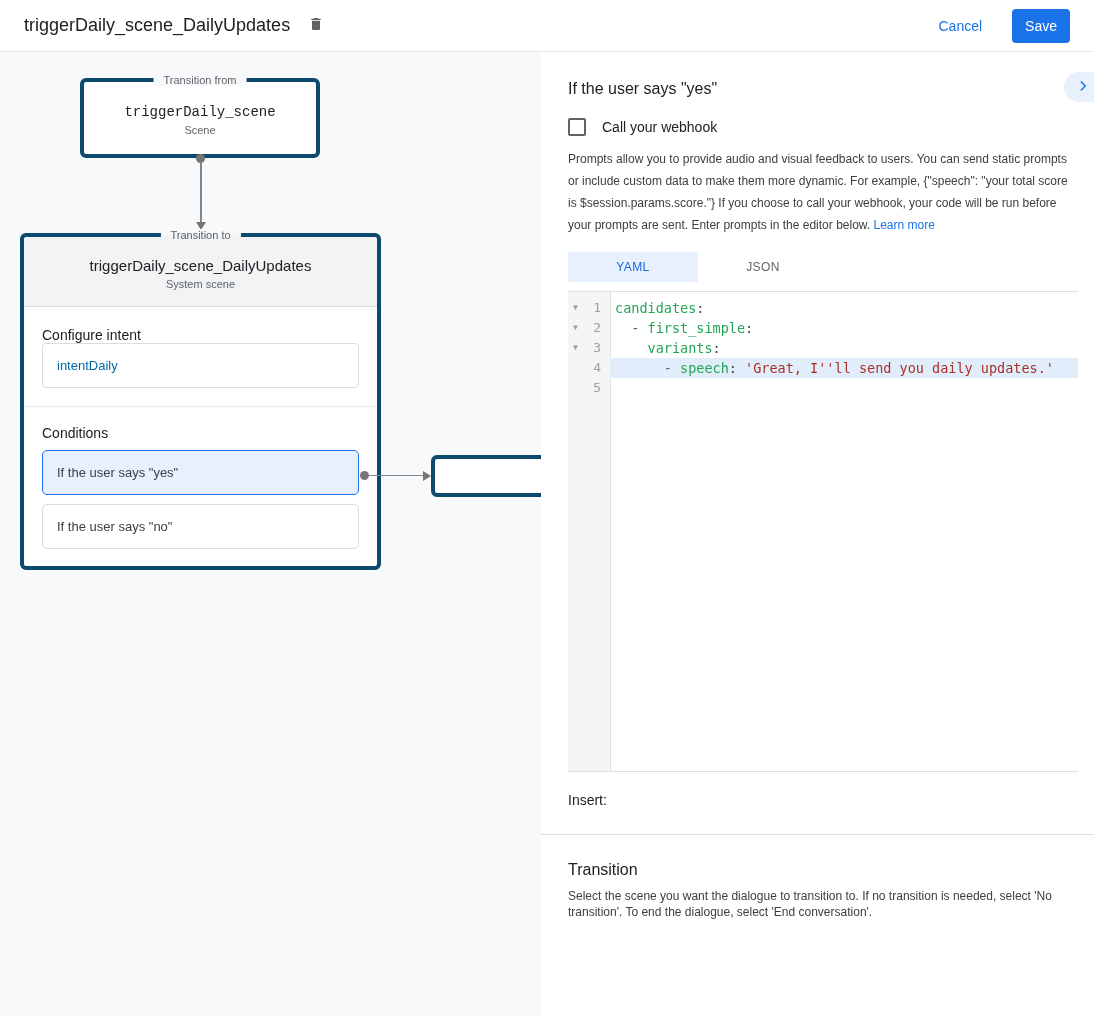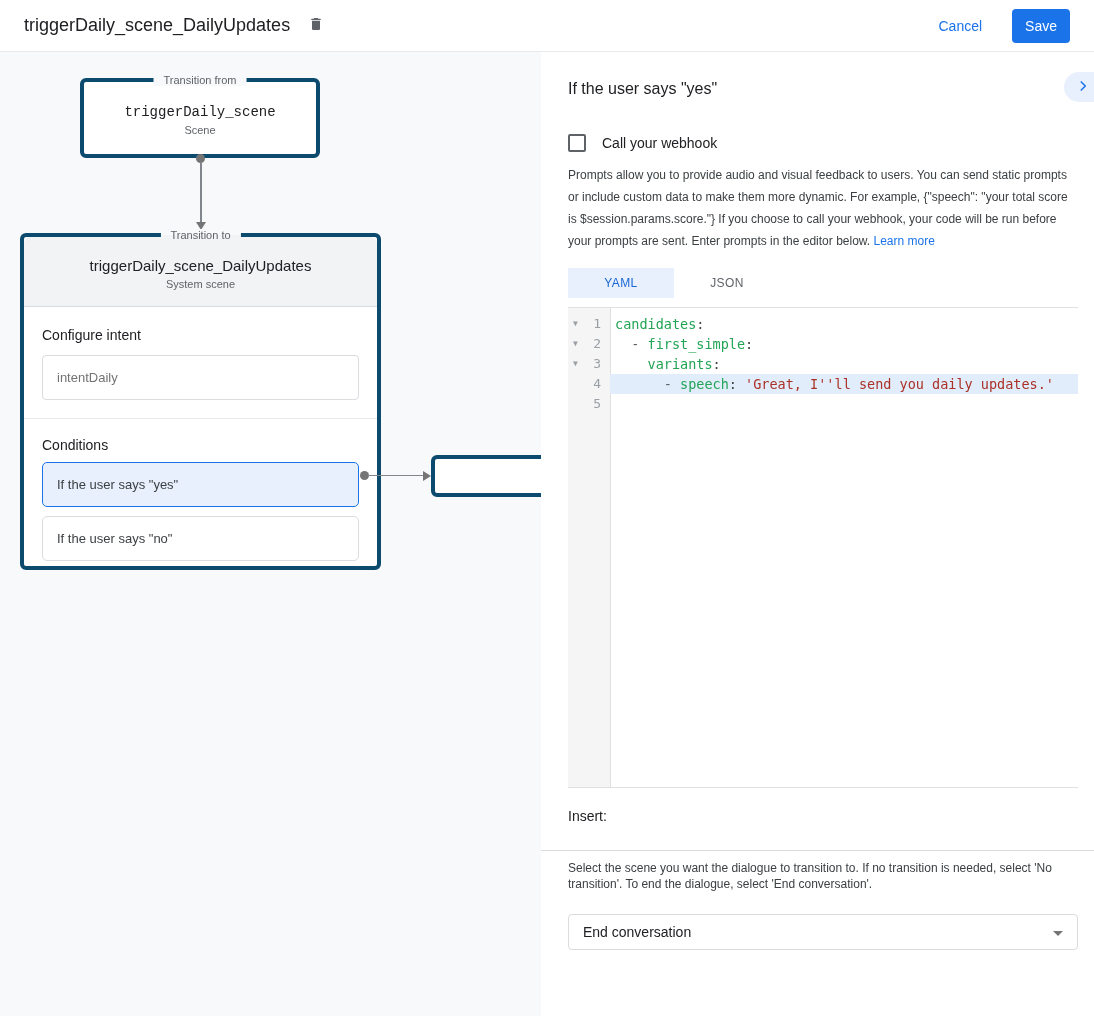--- a/index.html
+++ b/index.html
@@ -32,57 +32,57 @@
   .v-connector .arrow { position:absolute; left:-0.5px; top:68px; width:0; height:0;
     border-left:5px solid transparent; border-right:5px solid transparent; border-top:8px solid #757575; }
 
   .scene-card { left:20px; top:181px; width:361px; height:337px; border-radius:6px; overflow:visible; }
   .scene-card-header { height:70px; background:#f1f3f4; border-bottom:1px solid #dadce0;
     border-radius:6px 6px 0 0; text-align:center; }
   .scene-card-header .node-title { padding-top:20px; font-size:15px; color:#202124; }
   .scene-legend { background:linear-gradient(#f8f9fa 50%, #f1f3f4 50%); }
   .scene-body { padding:20px 18px 0 18px; background:#fff; border-radius:0 0 6px 6px; }
   .section-heading { font-size:14px; color:#202124; font-weight:400; }
-  .intent-box { margin-top:12px; height:45px; border:1px solid #dadce0; border-radius:4px;
-    display:flex; align-items:center; padding:7px 14px; font-size:13px; color:#737373; background:#fff; }
+  .intent-box { margin-top:0; height:45px; border:1px solid #dadce0; border-radius:4px;
+    display:flex; align-items:center; padding:7px 14px; font-size:13px; color:#0369a1; background:#fff; }
   .scene-divider { margin:18px -18px 0 -18px; border-top:1px solid #e8eaed; }
   .conditions-wrap { padding-top:18px; }
   .condition { margin-top:9px; height:45px; border:1px solid #dadce0; border-radius:5px; background:#fff;
     display:flex; align-items:center; padding:0 14px; font-size:13px; color:#3c4043; cursor:pointer; }
   .condition.selected { border:1.5px solid #1a73e8; background:#e8f0fe; }
 
   .h-connector { position:absolute; left:360px; top:419px; width:72px; height:10px; }
   .h-connector .dot { position:absolute; left:0; top:0; width:9px; height:9px; border-radius:50%; background:#757575; }
   .h-connector .line { position:absolute; left:8px; top:3.5px; width:56px; height:1.5px; background:#80868b; }
   .h-connector .arrow { position:absolute; left:63px; top:-0.5px; width:0; height:0;
     border-top:5px solid transparent; border-bottom:5px solid transparent; border-left:8px solid #757575; }
   .stub-node { left:431px; top:403px; width:120px; height:42px; }
 
   
   .panel { position:absolute; left:541px; top:52px; width:553px; height:964px; background:#fff;
     padding:0 16px 0 27px; }
   .panel-title { margin-top:28px; font-size:16px; font-weight:400; color:#202124; }
   .collapse-btn { position:absolute; top:20px; right:-16px; width:46px; height:30px; border:none;
     border-radius:15px; background:#e8f0fe; cursor:pointer; display:flex; align-items:center; padding-left:12px; }
 
-  .check-row { display:flex; align-items:center; margin-top:36px; cursor:pointer; }
+  .check-row { display:flex; align-items:center; margin-top:20px; cursor:pointer; }
   .checkbox { width:18px; height:18px; border:2px solid #5f6368; border-radius:2px; background:#fff;
     flex:none; position:relative; }
   .checkbox.checked { border-color:#4285f4; background:#4285f4; }
   .checkbox.checked::after { content:"✓"; position:absolute; left:1px; top:-1px; color:#fff;
     font-size:14px; font-weight:bold; }
   .check-label { margin-left:16px; font-size:14px; font-weight:500; color:#202124; }
   .lang-badge { margin-left:14px; background:#f3e8fd; color:#8430ce; font-size:10px; font-weight:700;
     letter-spacing:0.5px; padding:3px 8px; border-radius:2px; }
 
   .panel-desc { margin-top:12px; font-size:12px; line-height:22px; color:#3c4043; max-width:516px; }
   .learn-more { color:#1a73e8; text-decoration:none; cursor:pointer; }
 
   .tabs { margin-top:16px; display:flex; }
-  .tab { width:106px; height:30px; display:flex; align-items:center; justify-content:center;
+  .tab { width:130px; height:30px; display:flex; align-items:center; justify-content:center;
     font-size:12px; font-weight:500; letter-spacing:0.4px; color:#5f6368; cursor:pointer; }
   .tab.active { background:#e8f0fe; color:#1967d2; }
 
   .editor { margin:9px 0 0 0; height:481px; border-top:1px solid #e0e0e0; border-bottom:1px solid #e0e0e0;
     position:relative; overflow:hidden; font-family:"DejaVu Sans Mono","Liberation Mono",monospace;
     font-size:13.5px; }
   .editor::before { content:""; position:absolute; left:0; top:0; bottom:0; width:42px;
     background:#f5f5f5; border-right:1px solid #e0e0e0; }
   .editor-lines { position:relative; padding-top:6px; }
   .ed-row { display:flex; height:20px; line-height:20px; }
@@ -218,19 +218,16 @@
         </div>
       </div>
   </div>
 
   <div class="insert-row">
     <span class="insert-label">Insert:</span>
   </div>
 
   <div class="panel-divider"></div>
 
+  <h3 class="transition-heading">Transition</h3>
   <p class="transition-desc">Select the scene you want the dialogue to transition to. If no transition is needed, select 'No transition'. To end the dialogue, select 'End conversation'.</p>
 
-  <div class="select-box">
-    <span>End conversation</span>
-    <span class="select-caret"></span>
-  </div>
 </div>
 
 </body></html>

